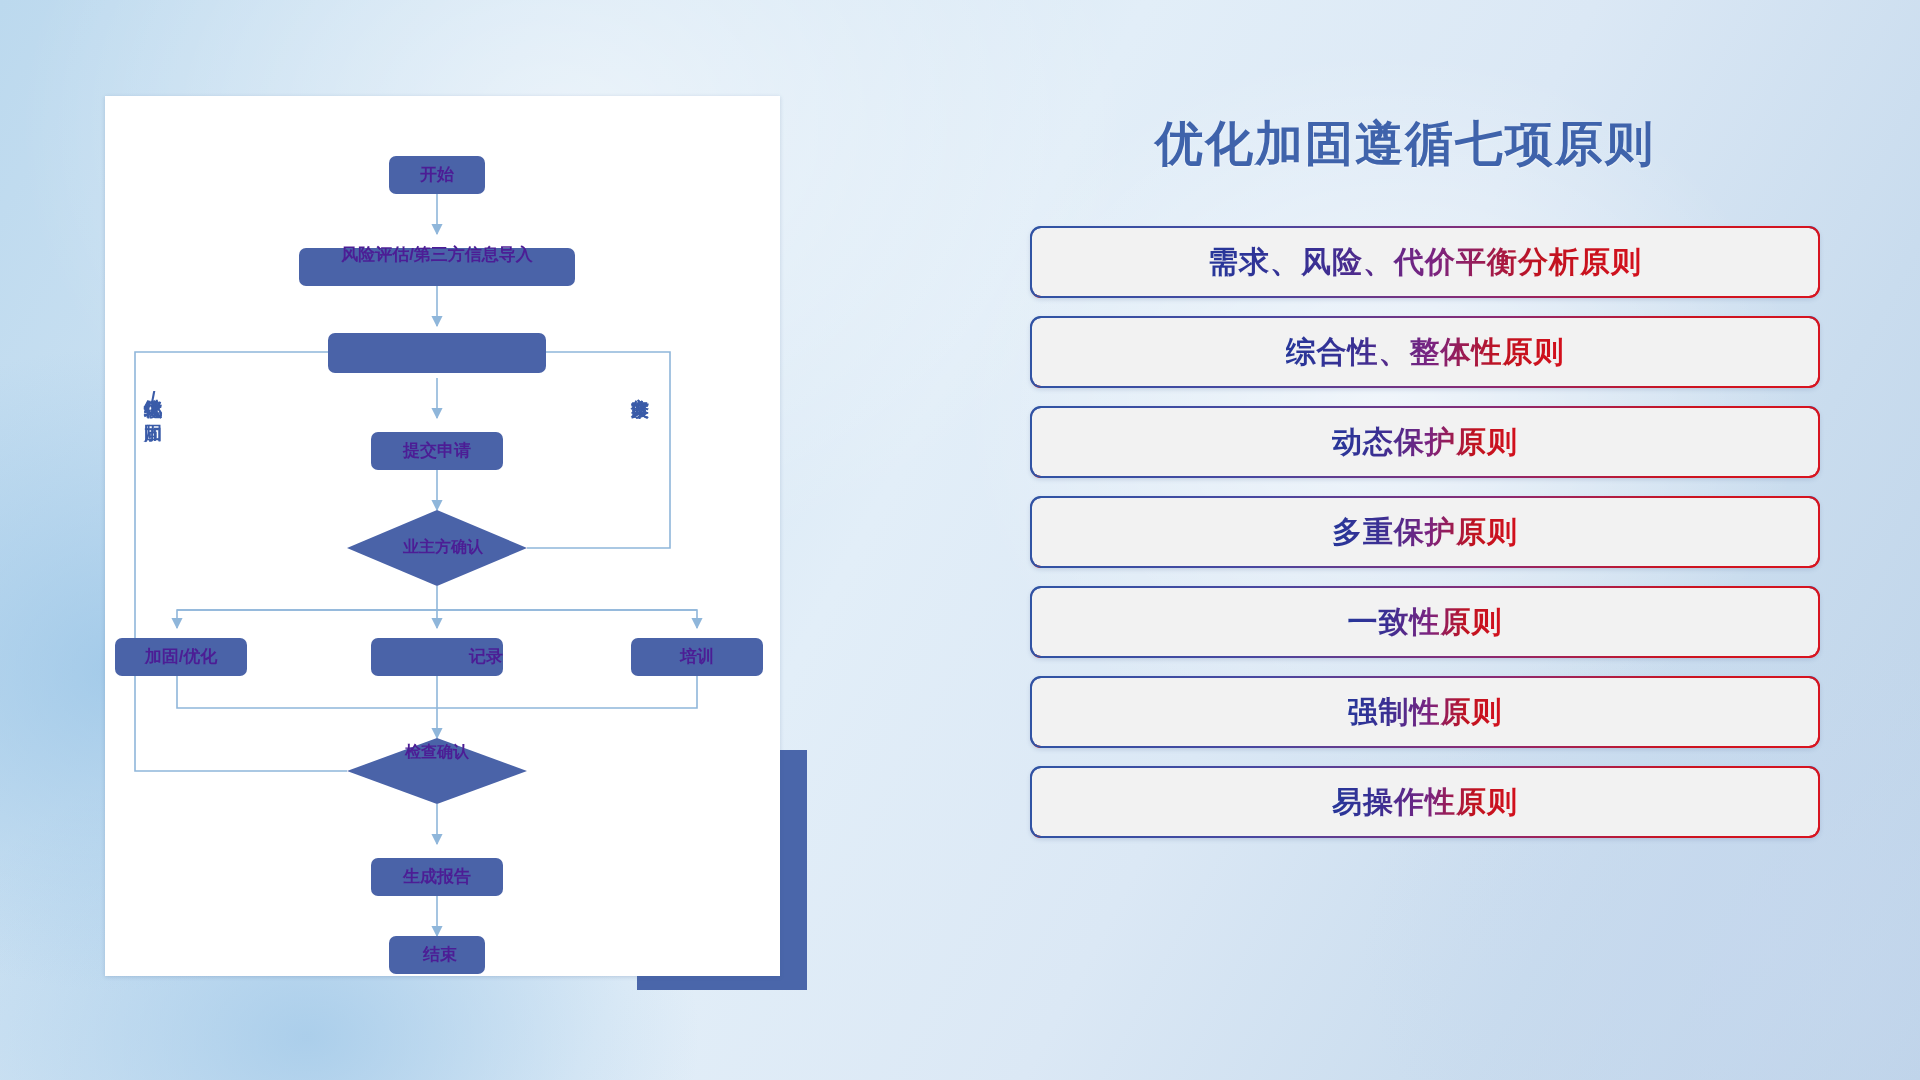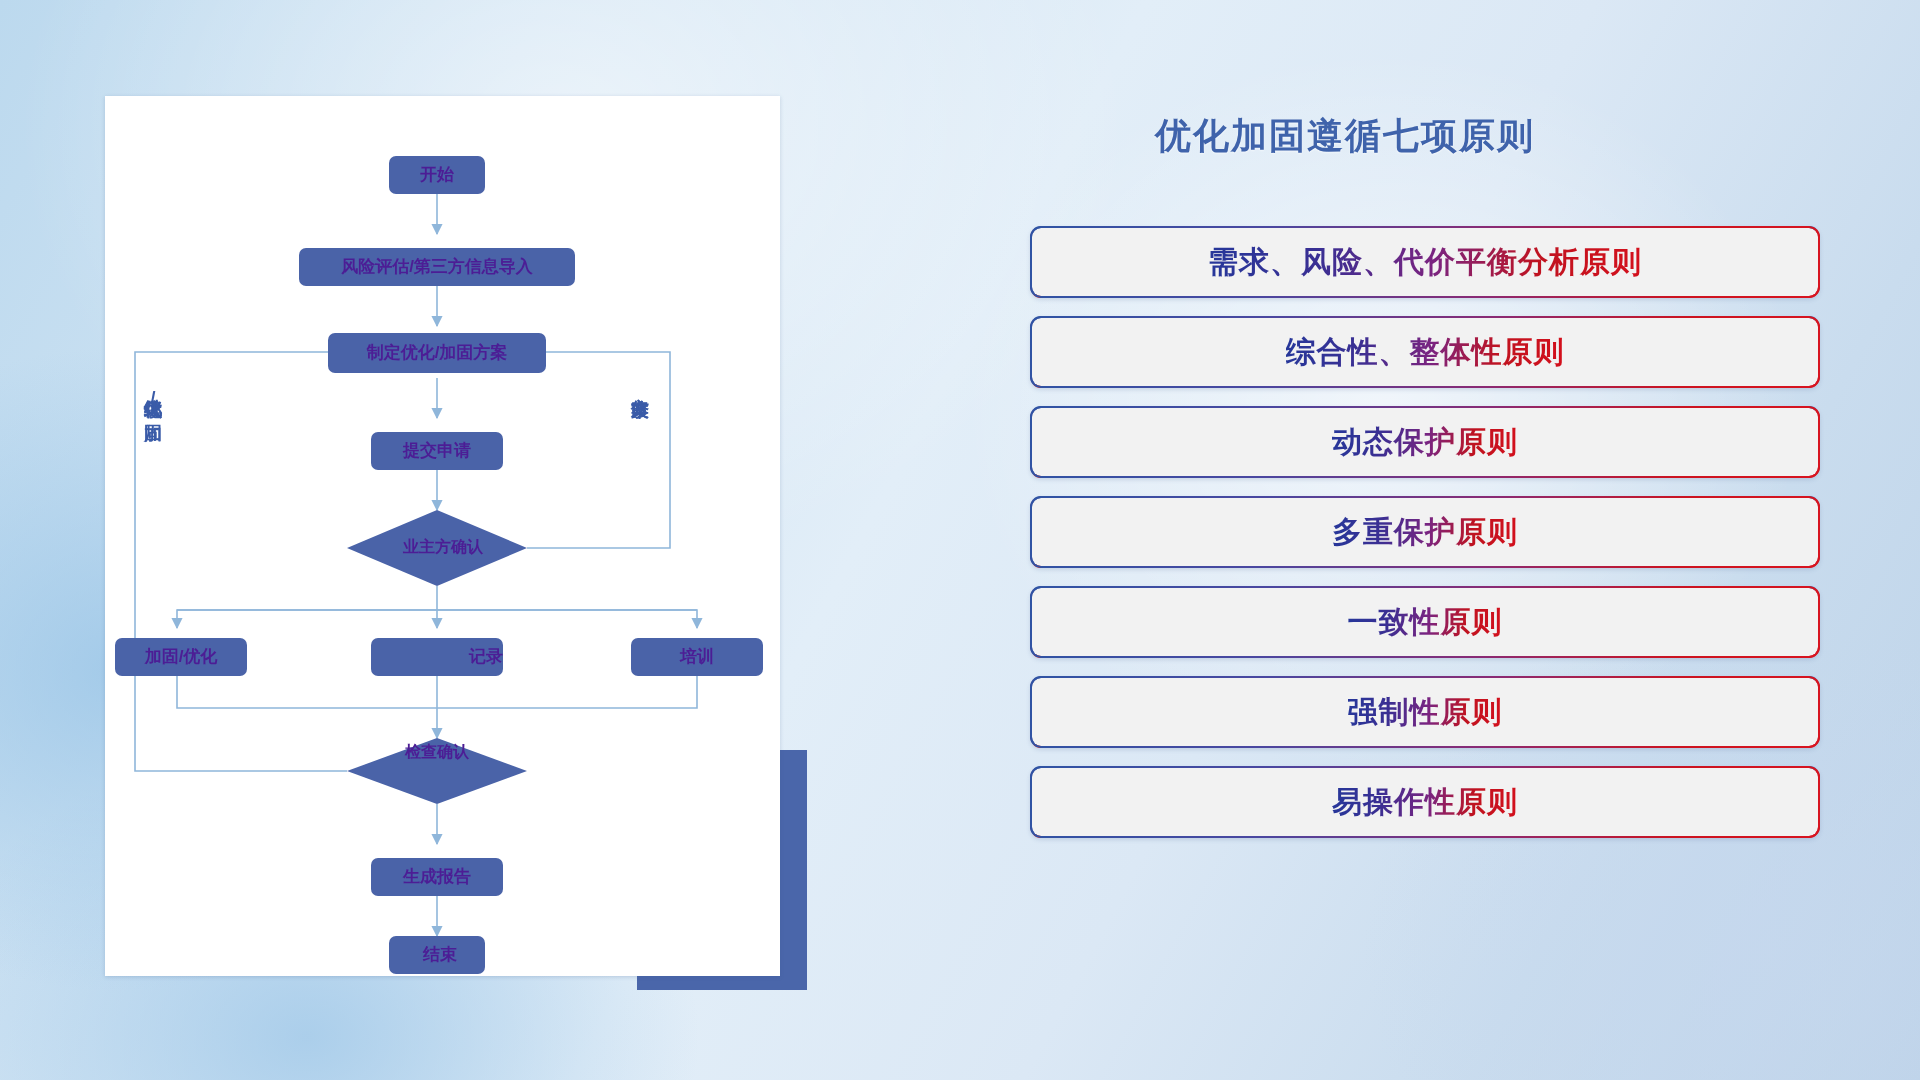--- a/index.html
+++ b/index.html
@@ -75,21 +75,21 @@
     left: 1000px;
     top: 0;
     width: 850px;
     height: 1080px;
   }
 
   #principles-title {
     position: absolute;
     left: 155px;
     top: 112px;
-    font-size: 36px;
+    font-size: 48px;
     font-weight: bold;
     color: #3f63ab;
     letter-spacing: 2px;
     text-shadow: 0 1px 2px rgba(255,255,255,0.65);
   }
 
   #cards {
     position: absolute;
     left: 30px;
     top: 226px;
@@ -202,23 +202,22 @@
 
       <polygon points="332,642 422,675 332,708 242,675" fill="#4a63a8"></polygon>
 
       <rect x="266" y="762" width="132" height="38" rx="7" fill="#4a63a8"></rect>
 
       <rect x="284" y="840" width="96" height="38" rx="7" fill="#4a63a8"></rect>
     </svg>
 
     <div class="fl-label" style="left:284px; top:60px; width:96px;  height:38px; line-height:38px;">开始</div>
 
-    <div class="fl-label" style="left:194px; top:152px; width:276px; height:38px; line-height:38px;">风险评估/第三方信息导入</div>
-
-    <div class="fl-label" style="left:223px; top:237px; width:218px; height:40px; line-height:40px;">制定优化/加固方案</div>
+    <div class="fl-label" style="left:194px; top:140px; width:276px; height:38px; line-height:38px;">风险评估/第三方信息导入</div>
+
 
     <div class="fl-label" style="left:266px; top:336px; width:132px; height:38px; line-height:38px;">提交申请</div>
 
     <div class="fl-label small" style="left:248px; top:438px; width:180px; height:28px; line-height:28px;font-family:Liberation Mono, monospace;">业主方确认</div>
 
     <div class="fl-label" style="left:10px;  top:542px; width:132px; height:38px; line-height:38px;">加固/优化</div>
 
     <div class="fl-label" style="left:266px; top:542px; width:132px; height:28px; line-height:38px;text-align:right;">记录</div>
 
     <div class="fl-label" style="left:526px; top:542px; width:132px; height:38px; line-height:38px;">培训</div>

